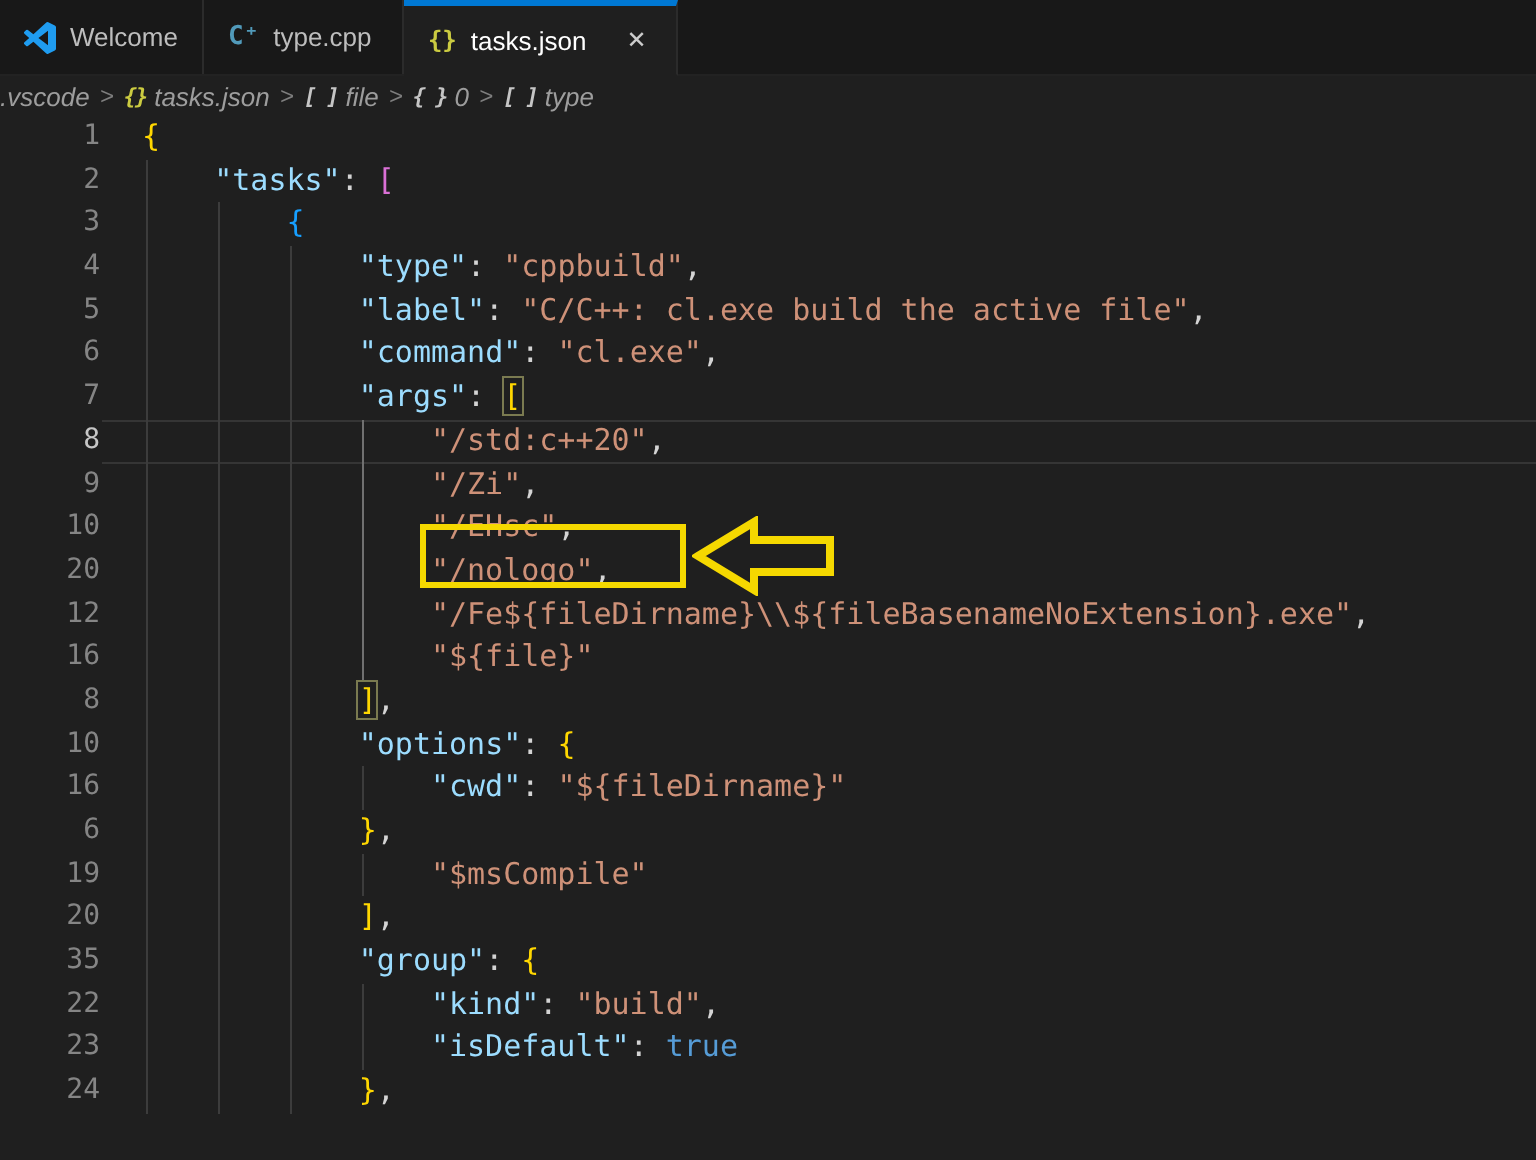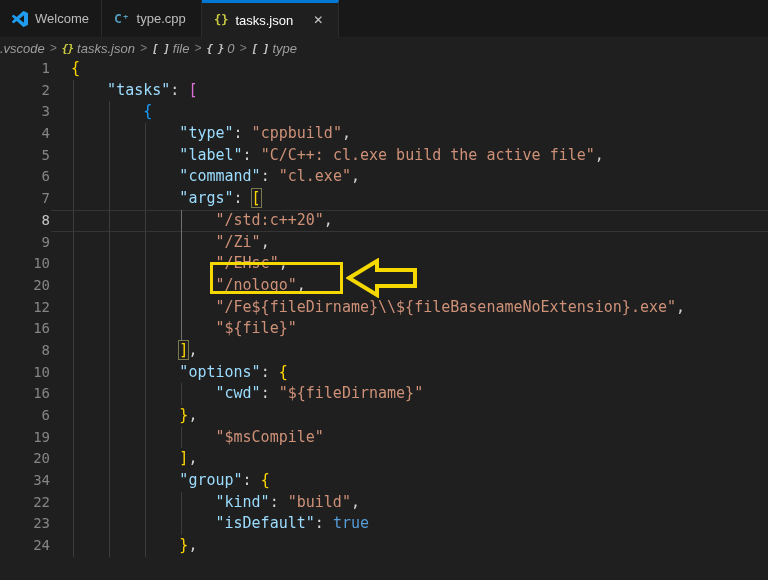--- a/index.html
+++ b/index.html
@@ -146,21 +146,21 @@
         <div class="line"><span class="ln">10</span><div class="guide" style="left: 72.5px;"></div><div class="guide" style="left: 108.62px;"></div><div class="guide" style="left: 144.74px;"></div><div class="guide active" style="left: 180.86px;"></div><span class="code" style="padding-left: 165.48px;"><span class="tok-str">"/EHsc"</span><span class="tok-p">,</span></span></div>
         <div class="line"><span class="ln">20</span><div class="guide" style="left: 72.5px;"></div><div class="guide" style="left: 108.62px;"></div><div class="guide" style="left: 144.74px;"></div><div class="guide active" style="left: 180.86px;"></div><span class="code" style="padding-left: 165.48px;"><span class="tok-str">"/nologo"</span><span class="tok-p">,</span></span></div>
         <div class="line"><span class="ln">12</span><div class="guide" style="left: 72.5px;"></div><div class="guide" style="left: 108.62px;"></div><div class="guide" style="left: 144.74px;"></div><div class="guide active" style="left: 180.86px;"></div><span class="code" style="padding-left: 165.48px;"><span class="tok-str">"/Fe${fileDirname}\\${fileBasenameNoExtension}.exe"</span><span class="tok-p">,</span></span></div>
         <div class="line"><span class="ln">16</span><div class="guide" style="left: 72.5px;"></div><div class="guide" style="left: 108.62px;"></div><div class="guide" style="left: 144.74px;"></div><div class="guide active" style="left: 180.86px;"></div><span class="code" style="padding-left: 165.48px;"><span class="tok-str">"${file}"</span></span></div>
         <div class="line"><span class="ln">8</span><div class="guide" style="left: 72.5px;"></div><div class="guide" style="left: 108.62px;"></div><div class="guide" style="left: 144.74px;"></div><span class="code" style="padding-left: 129.36px;"><span class="tok-b1 match">]</span><span class="tok-p">,</span></span></div>
         <div class="line"><span class="ln">10</span><div class="guide" style="left: 72.5px;"></div><div class="guide" style="left: 108.62px;"></div><div class="guide" style="left: 144.74px;"></div><span class="code" style="padding-left: 129.36px;"><span class="tok-key">"options"</span><span class="tok-p">: </span><span class="tok-b1">{</span></span></div>
         <div class="line"><span class="ln">16</span><div class="guide" style="left: 72.5px;"></div><div class="guide" style="left: 108.62px;"></div><div class="guide" style="left: 144.74px;"></div><div class="guide" style="left: 180.86px;"></div><span class="code" style="padding-left: 165.48px;"><span class="tok-key">"cwd"</span><span class="tok-p">: </span><span class="tok-str">"${fileDirname}"</span></span></div>
         <div class="line"><span class="ln">6</span><div class="guide" style="left: 72.5px;"></div><div class="guide" style="left: 108.62px;"></div><div class="guide" style="left: 144.74px;"></div><span class="code" style="padding-left: 129.36px;"><span class="tok-b1">}</span><span class="tok-p">,</span></span></div>
         <div class="line"><span class="ln">19</span><div class="guide" style="left: 72.5px;"></div><div class="guide" style="left: 108.62px;"></div><div class="guide" style="left: 144.74px;"></div><div class="guide" style="left: 180.86px;"></div><span class="code" style="padding-left: 165.48px;"><span class="tok-str">"$msCompile"</span></span></div>
         <div class="line"><span class="ln">20</span><div class="guide" style="left: 72.5px;"></div><div class="guide" style="left: 108.62px;"></div><div class="guide" style="left: 144.74px;"></div><span class="code" style="padding-left: 129.36px;"><span class="tok-b1">]</span><span class="tok-p">,</span></span></div>
-        <div class="line"><span class="ln">34</span><div class="guide" style="left: 72.5px;"></div><div class="guide" style="left: 108.62px;"></div><div class="guide" style="left: 144.74px;"></div><span class="code" style="padding-left: 129.36px;"><span class="tok-key">"group"</span><span class="tok-p">: </span><span class="tok-b1">{</span></span></div>
+        <div class="line"><span class="ln">35</span><div class="guide" style="left: 72.5px;"></div><div class="guide" style="left: 108.62px;"></div><div class="guide" style="left: 144.74px;"></div><span class="code" style="padding-left: 129.36px;"><span class="tok-key">"group"</span><span class="tok-p">: </span><span class="tok-b1">{</span></span></div>
         <div class="line"><span class="ln">22</span><div class="guide" style="left: 72.5px;"></div><div class="guide" style="left: 108.62px;"></div><div class="guide" style="left: 144.74px;"></div><div class="guide" style="left: 180.86px;"></div><span class="code" style="padding-left: 165.48px;"><span class="tok-key">"kind"</span><span class="tok-p">: </span><span class="tok-str">"build"</span><span class="tok-p">,</span></span></div>
         <div class="line"><span class="ln">23</span><div class="guide" style="left: 72.5px;"></div><div class="guide" style="left: 108.62px;"></div><div class="guide" style="left: 144.74px;"></div><div class="guide" style="left: 180.86px;"></div><span class="code" style="padding-left: 165.48px;"><span class="tok-key">"isDefault"</span><span class="tok-p">: </span><span class="tok-kw">true</span></span></div>
         <div class="line"><span class="ln">24</span><div class="guide" style="left: 72.5px;"></div><div class="guide" style="left: 108.62px;"></div><div class="guide" style="left: 144.74px;"></div><span class="code" style="padding-left: 129.36px;"><span class="tok-b1">}</span><span class="tok-p">,</span></span></div>
       </div>
     <div class="annot-box"></div>
     <svg class="annot-arrow" width="72" height="40" viewBox="0 0 72 40">
       <polygon points="3,20 31,3 31,12 69,12 69,28 31,28 31,37" fill="none" stroke="#f5d800" stroke-width="4" stroke-linejoin="miter"></polygon>
     </svg>
   </div>
 </div>

